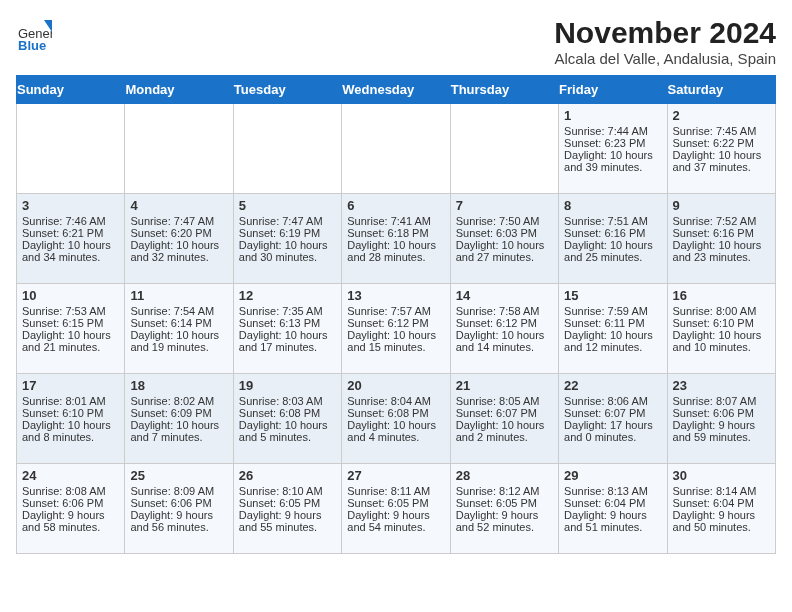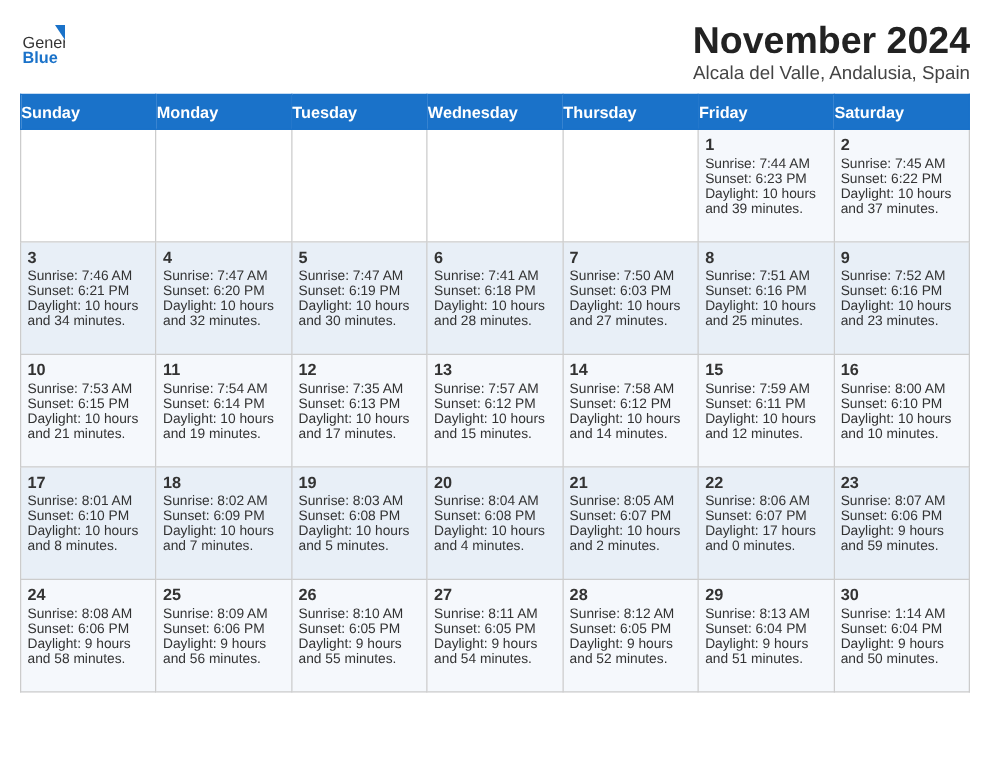--- a/index.html
+++ b/index.html
@@ -295,19 +295,19 @@
           <div>Daylight: 9 hours and 52 minutes.</div>
         </td>
         <td>
           <span class="day-num">29</span>
           <div>Sunrise: 8:13 AM</div>
           <div>Sunset: 6:04 PM</div>
           <div>Daylight: 9 hours and 51 minutes.</div>
         </td>
         <td>
           <span class="day-num">30</span>
-          <div>Sunrise: 1:14 AM</div>
+          <div>Sunrise: 8:14 AM</div>
           <div>Sunset: 6:04 PM</div>
           <div>Daylight: 9 hours and 50 minutes.</div>
         </td>
       </tr>
     </tbody>
 </table>
 
 </body></html>

